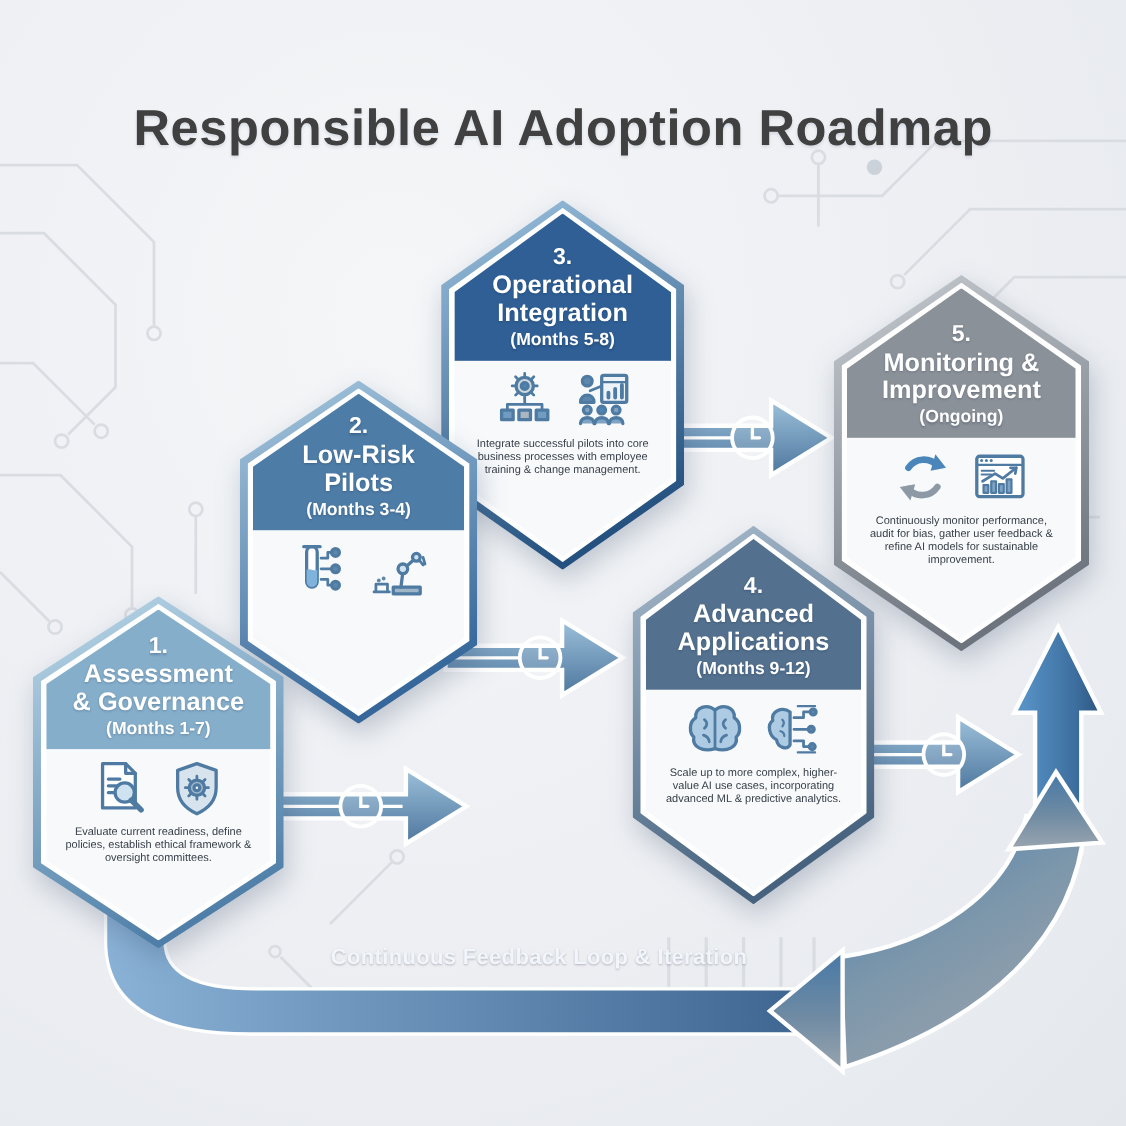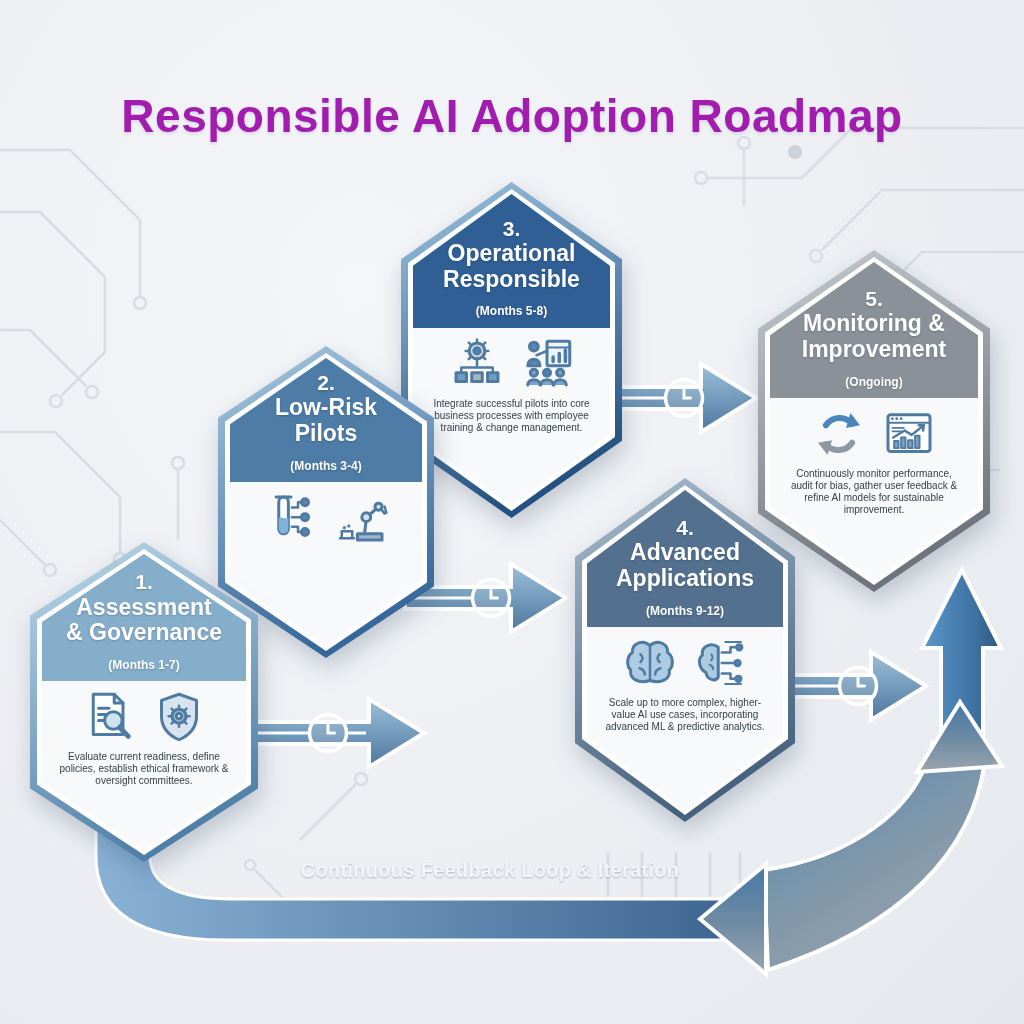--- a/index.html
+++ b/index.html
@@ -4,41 +4,41 @@
 <style>
   html,body{margin:0;padding:0;}
   body{
     width:1024px;height:1024px;position:relative;overflow:hidden;
     font-family:"Liberation Sans",sans-serif;
     background:radial-gradient(ellipse at 35% 28%, #f4f6f8 0%, #eceef2 60%, #e4e8ed 100%);
   }
   #bg-canvas{position:absolute;inset:0;z-index:0;}
   .page-title{
     position:absolute;top:58px;left:0;width:1024px;text-align:center;z-index:3;
-    font-size:46px;font-weight:bold;color:#a21caf;letter-spacing:.5px;
+    font-size:46px;font-weight:bold;color:#404040;letter-spacing:.5px;
     text-shadow:0 2px 3px rgba(20,40,80,.12);
   }
   .loop-label{
     position:absolute;left:240px;top:859px;width:500px;z-index:1;text-align:center;
     color:#f2f6fa;font-size:20px;font-weight:bold;letter-spacing:.3px;
     text-shadow:0 1px 2px rgba(0,0,40,.25);
   }
   
   .hex{position:absolute;filter:drop-shadow(3px 10px 12px rgba(45,65,95,.25));
        --hexclip:polygon(50% 0%,100% 23%,100% 77%,50% 100%,0% 77%,0% 23%);}
   .hl{position:absolute;clip-path:var(--hexclip);}
   .hl.outer{inset:0;background:linear-gradient(155deg,var(--b1) 0%,var(--b2) 85%);}
   .hl.white{inset:7px;background:#ffffff;}
   .hl.inner{inset:12px;background:#f7f9fb;display:flex;flex-direction:column;}
   .hhead{background:var(--hc);flex:0 0 40%;display:flex;flex-direction:column;
          align-items:center;justify-content:flex-end;padding-bottom:9px;
          color:#fff;text-shadow:0 1px 2px rgba(10,30,60,.25);}
   .hnum{font-size:21px;font-weight:bold;line-height:1.15;}
   .ht{font-size:23px;font-weight:bold;line-height:1.12;}
-  .hm{font-size:12px;font-weight:bold;line-height:1.2;margin-top:12px;}
+  .hm{font-size:16px;font-weight:bold;line-height:1.2;margin-top:2px;}
   .hbody{flex:1 1 auto;display:flex;flex-direction:column;align-items:center;padding-top:8px;}
   .hicons{display:flex;gap:14px;align-items:center;justify-content:center;}
   .hdesc{font-size:10px;line-height:1.2;color:#394049;text-align:center;
          padding:6px 14px 0 14px;font-weight:normal;}
   .s1{left:30px;top:542px;width:228px;height:320px;z-index:9;--hc:#85aecb;--b1:#bdd9e9;--b2:#4f7fa8;}
   .s2{left:218px;top:346px;width:216px;height:312px;z-index:8;--hc:#4d7ca6;--b1:#a9c9df;--b2:#35679a;}
   .s3{left:401px;top:182px;width:221px;height:336px;z-index:7;--hc:#2f5f95;--b1:#9fc4e0;--b2:#24517f;}
   .s4{left:575px;top:478px;width:220px;height:344px;z-index:6;--hc:#53708e;--b1:#aabdce;--b2:#46627e;}
   .s5{left:758px;top:250px;width:232px;height:342px;z-index:5;--hc:#8b9199;--b1:#c7ccd2;--b2:#6d747d;}
   .s5 .hdesc{font-size:10px;}
@@ -235,21 +235,21 @@
   </div>
 </div>
 
 <div class="hex s3">
   <div class="hl outer"></div>
   <div class="hl white"></div>
   <div class="hl inner">
     <div class="hhead">
       <div class="hnum">3.</div>
       <div class="ht">Operational</div>
-      <div class="ht">Responsible</div>
+      <div class="ht">Integration</div>
       <div class="hm">(Months 5-8)</div>
     </div>
     <div class="hbody">
       <div class="hicons">
         <svg class="ic" viewBox="0 0 64 64">
           <g class="icn">
             <circle cx="32" cy="17" r="9" fill="#cfd8df"></circle>
             <circle cx="32" cy="17" r="3.5" fill="#4b86bb"></circle>
             <path d="M32,4 v4 M32,26 v4 M19,17 h4 M41,17 h4 M22.5,7.5 l3,3 M38.5,23.5 l3,3 M41.5,7.5 l-3,3 M25.5,23.5 l-3,3" stroke-width="2.5"></path>
             <path d="M32,30 V36 M14,42 V36 H50 V42" stroke-width="2.5"></path>

